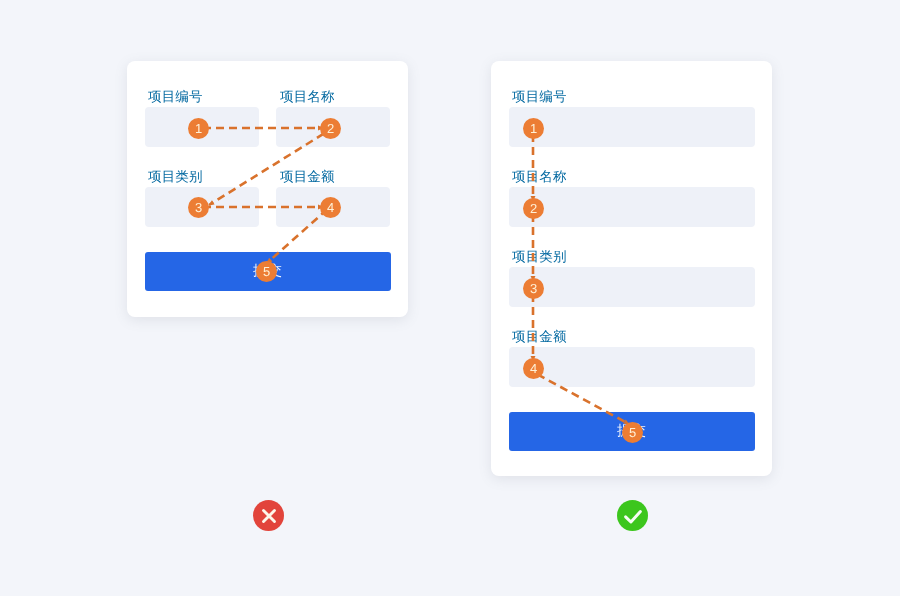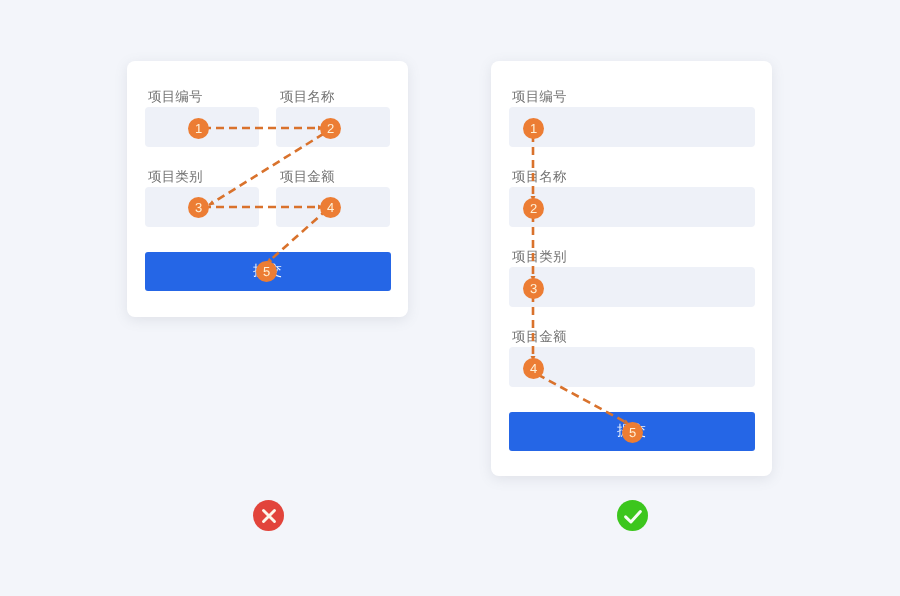--- a/index.html
+++ b/index.html
@@ -12,21 +12,21 @@
     text-rendering:geometricPrecision;
   }
   .stage{position:absolute;left:0;top:0;width:900px;height:596px;}
   .card{
     position:absolute;background:#ffffff;border-radius:8px;
     box-shadow:0 3px 13px rgba(105,110,125,0.14);
   }
   #card-bad{left:127px;top:61px;width:281px;height:256px;}
   #card-good{left:491px;top:61px;width:281px;height:415px;}
   .field-label{
-    position:absolute;font-size:13.5px;color:#737373;
+    position:absolute;font-size:13.5px;color:#0369a1;
     will-change:transform;
     letter-spacing:.15px;white-space:nowrap;line-height:18px;
   }
   .input-box{position:absolute;background:#eef1f8;border-radius:4px;}
   .submit-btn{
     position:absolute;background:#2566e6;border-radius:3px;
     color:#eef3fd;font-size:14px;letter-spacing:1px;
     display:flex;align-items:center;justify-content:center;will-change:transform;
   }
   .badge{

